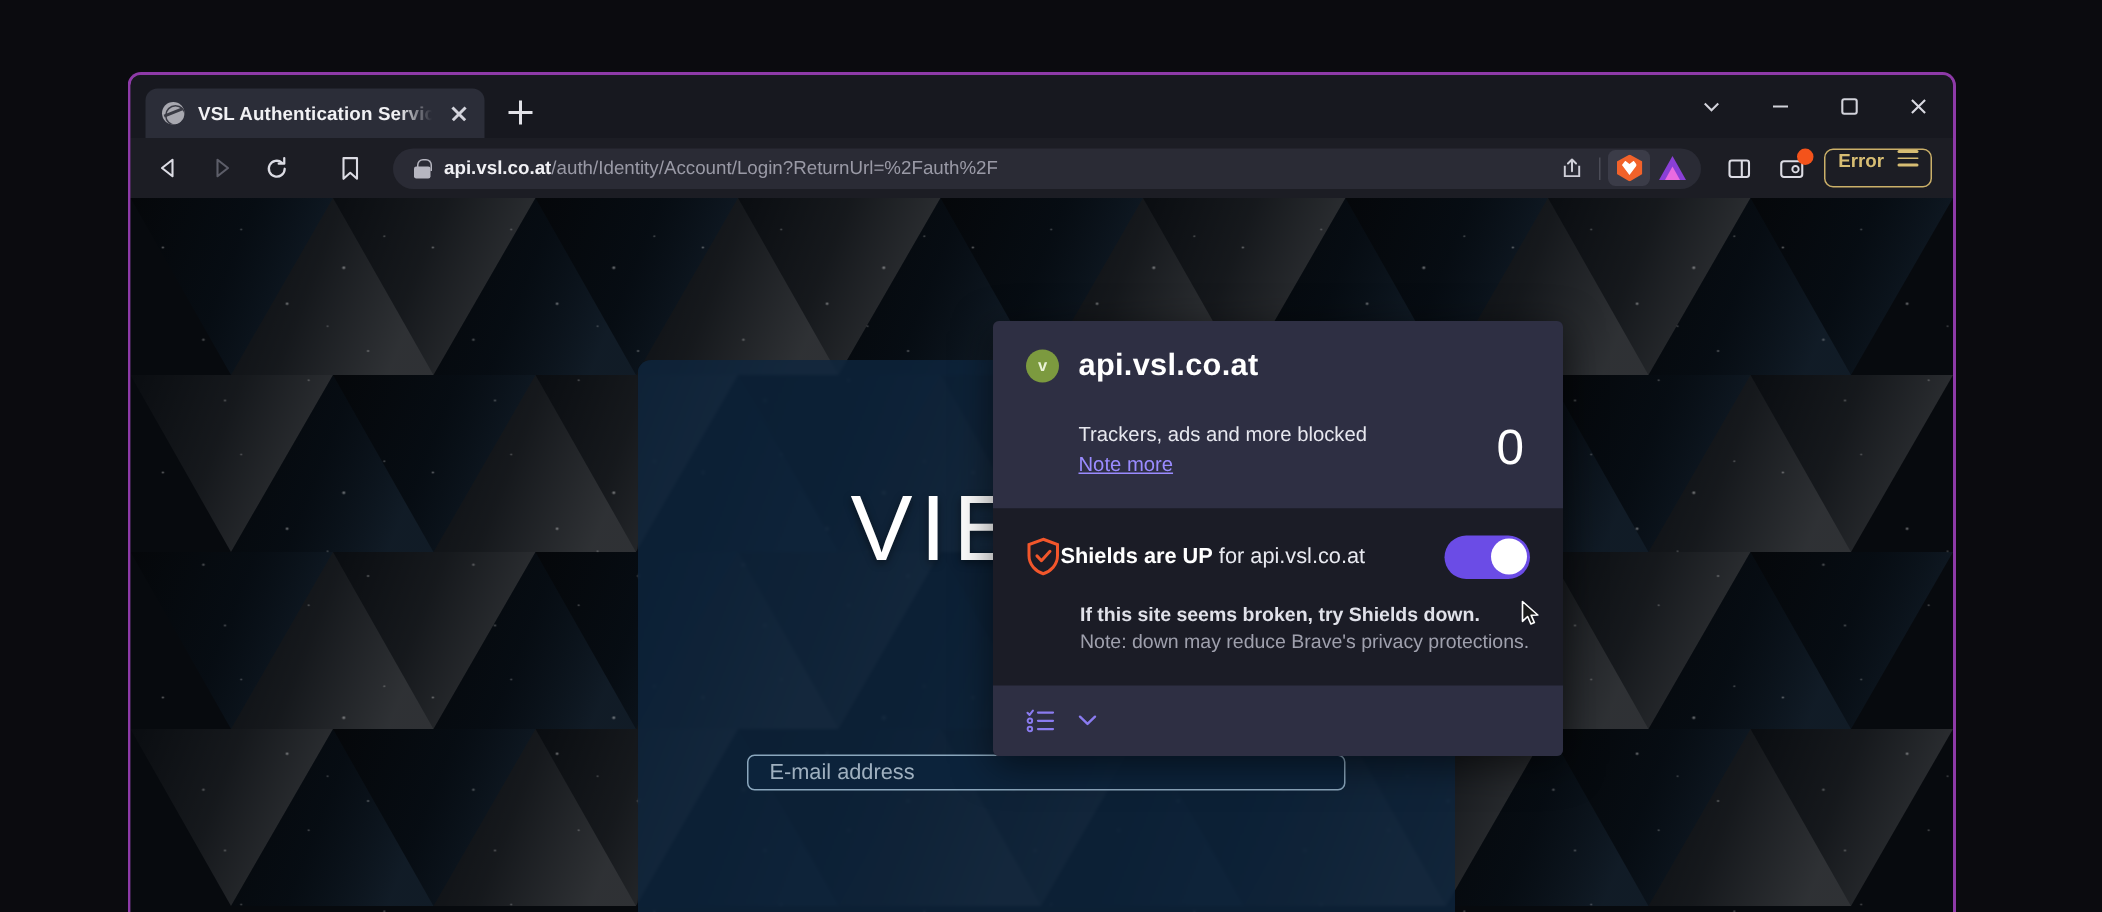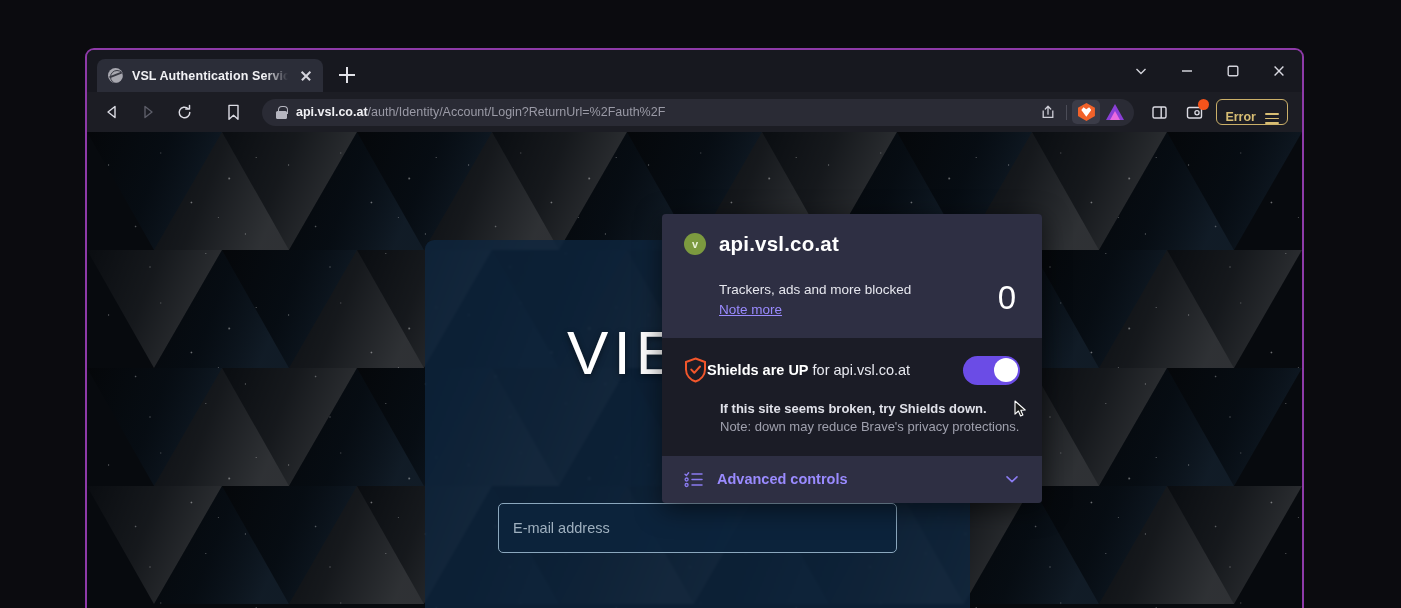--- a/index.html
+++ b/index.html
@@ -129,21 +129,21 @@
     border-bottom:9px solid #e96ae0;
   }
 
   .tb-right { display:flex; align-items:center; gap:6px; }
   .tb-icon-btn { width:30px; height:28px; display:flex; align-items:center; justify-content:center; position:relative; }
   #wallet-badge {
     position:absolute; right:1px; top:1px; width:11px; height:11px; border-radius:50%;
     background:#f4531b;
   }
   #profile-btn {
-    display:flex; align-items:flex-end; gap:9px; height:26px; padding:0 8px;
+    display:flex; align-items:flex-start; gap:9px; height:26px; padding:0 8px;
     border:1.4px solid #cbb069; border-radius:6px;
   }
   #profile-label { font-size:12.5px; color:#d7bd73; font-weight:bold; }
   #hamburger { width:14px; height:11px; display:flex; flex-direction:column; justify-content:space-between; }
   #hamburger i { display:block; height:1.7px; background:#d7bd73; border-radius:1px; }
 
   
   #viewport { position:relative; height:478px; overflow:hidden; background:#0a0d12; }
 
   
@@ -182,21 +182,21 @@
   #brand-small {
     margin-top:52px; text-align:center; font-size:22px; color:#ffffff;
     letter-spacing:2px; opacity:.95;
   }
   #brand-big {
     margin-top:2px; text-align:center; font-size:62px; color:#ffffff;
     font-weight:400; letter-spacing:5px; line-height:1.05;
     text-shadow:0 2px 6px rgba(0,0,0,.45);
   }
   .field {
-    display:block; width:399px; height:50px; margin:0 auto 16px;
+    display:block; width:399px; height:24px; margin:0 auto 16px;
     background:rgba(13,36,60,.88); border:1px solid #8ba7bd; border-radius:5px;
     color:#cdd8e2; font-size:14.5px; padding:0 14px;
     font-family:"Liberation Sans", sans-serif; outline:none;
   }
   .field::placeholder { color:#9fb0bf; }
   #email-field { margin-top:118px; }
 
   
   #shields-popup {
     position:absolute; left:575px; top:82px; width:380px;
@@ -494,21 +494,20 @@
           </div>
         </div>
 
         <div id="advanced-row">
           <svg id="adv-icon" viewBox="0 0 19 17">
             <path d="M8 3 H18 M8 8.5 H18 M8 14 H18" stroke="#8a7bf0" stroke-width="1.5" stroke-linecap="round"></path>
             <path d="M1 3.2 L2.4 4.6 L4.6 1.8" fill="none" stroke="#8a7bf0" stroke-width="1.4" stroke-linecap="round" stroke-linejoin="round"></path>
             <circle cx="2.6" cy="8.5" r="1.5" fill="none" stroke="#8a7bf0" stroke-width="1.3"></circle>
             <circle cx="2.6" cy="14" r="1.5" fill="none" stroke="#8a7bf0" stroke-width="1.3"></circle>
           </svg>
-          <span id="advanced-label">Advanced controls</span>
           <svg id="adv-chevron" viewBox="0 0 16 16">
             <path d="M3 5.8 L8 10.6 L13 5.8" fill="none" stroke="#8a7bf0" stroke-width="1.6" stroke-linecap="round" stroke-linejoin="round"></path>
           </svg>
         </div>
 
         <svg id="cursor-arrow" viewBox="0 0 13 18" style="position:absolute; left:352px; top:186px;">
           <path d="M1 1 L1 14.2 L4.4 11 L6.6 16 L8.9 15 L6.8 10.2 L11.2 10 Z" fill="#1a1a1a" stroke="#ffffff" stroke-width="1.1" stroke-linejoin="round"></path>
         </svg>
       </div>
 

